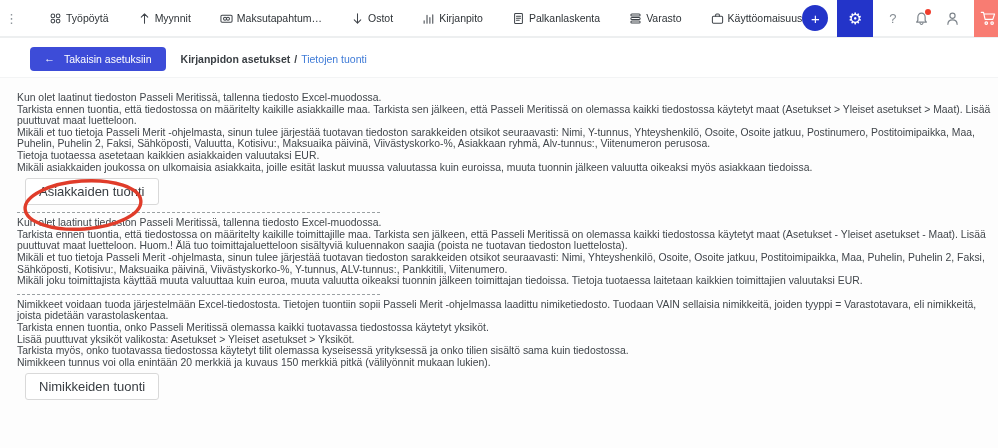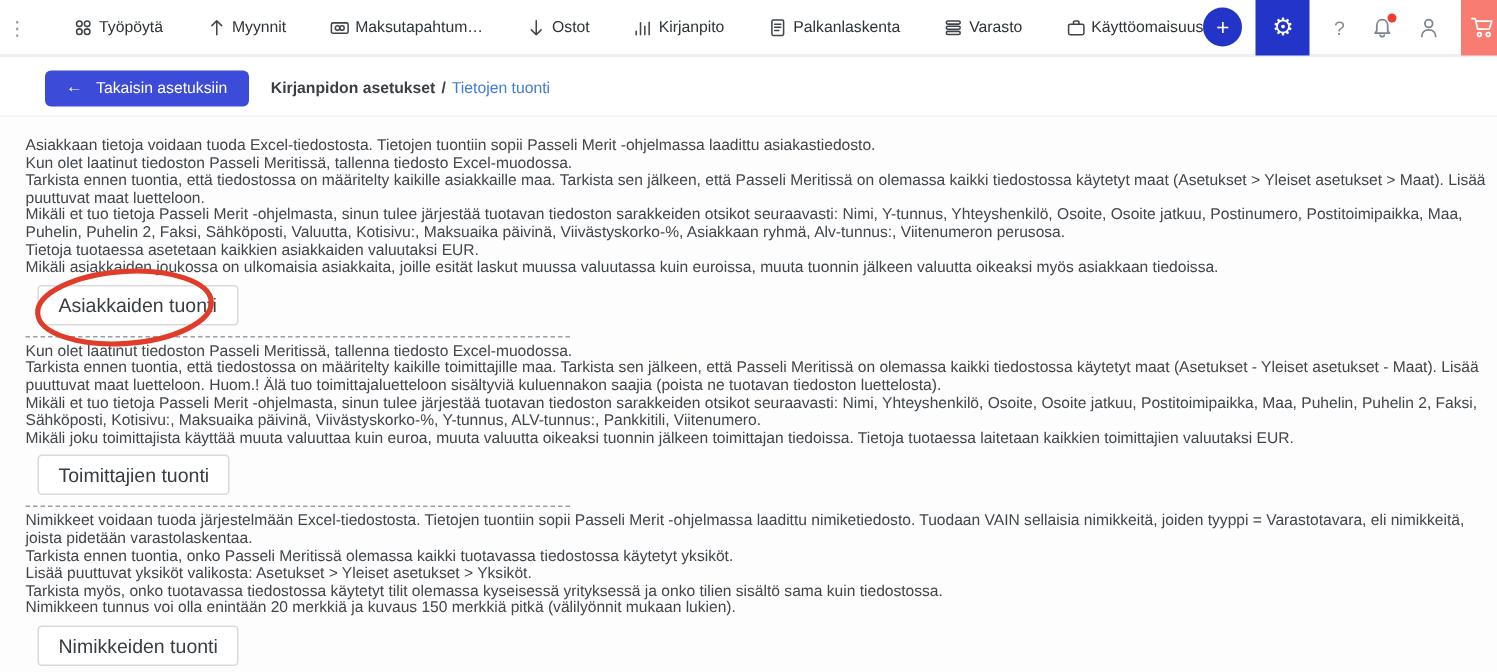--- a/index.html
+++ b/index.html
@@ -158,37 +158,35 @@
   <div class="breadcrumb">
     <span class="bc-parent">Kirjanpidon asetukset</span>
     <span class="bc-sep">/</span>
     <span class="bc-current">Tietojen tuonti</span>
   </div>
 </div>
 
 <div class="content">
 
   <div>
-    <div class="tline">Asiakkaan tietoja voidaan tuoda Excel-tiedostosta. Tietojen tuontiin sopii Passeli Merit -ohjelmassa laadittu asiakastiedosto.</div>
     <div class="tline">Kun olet laatinut tiedoston Passeli Meritissä, tallenna tiedosto Excel-muodossa.</div>
     <div class="tline">Tarkista ennen tuontia, että tiedostossa on määritelty kaikille asiakkaille maa. Tarkista sen jälkeen, että Passeli Meritissä on olemassa kaikki tiedostossa käytetyt maat (Asetukset &gt; Yleiset asetukset &gt; Maat). Lisää puuttuvat maat luetteloon.</div>
     <div class="tline">Mikäli et tuo tietoja Passeli Merit -ohjelmasta, sinun tulee järjestää tuotavan tiedoston sarakkeiden otsikot seuraavasti: Nimi, Y-tunnus, Yhteyshenkilö, Osoite, Osoite jatkuu, Postinumero, Postitoimipaikka, Maa, Puhelin, Puhelin 2, Faksi, Sähköposti, Valuutta, Kotisivu:, Maksuaika päivinä, Viivästyskorko-%, Asiakkaan ryhmä, Alv-tunnus:, Viitenumeron perusosa.</div>
     <div class="tline">Tietoja tuotaessa asetetaan kaikkien asiakkaiden valuutaksi EUR.</div>
     <div class="tline">Mikäli asiakkaiden joukossa on ulkomaisia asiakkaita, joille esität laskut muussa valuutassa kuin euroissa, muuta tuonnin jälkeen valuutta oikeaksi myös asiakkaan tiedoissa.</div>
     <button class="import-btn">Asiakkaiden tuonti</button>
   </div>
 
   <div class="divider"></div>
 
   <div>
     <div class="tline">Kun olet laatinut tiedoston Passeli Meritissä, tallenna tiedosto Excel-muodossa.</div>
     <div class="tline">Tarkista ennen tuontia, että tiedostossa on määritelty kaikille toimittajille maa. Tarkista sen jälkeen, että Passeli Meritissä on olemassa kaikki tiedostossa käytetyt maat (Asetukset - Yleiset asetukset - Maat). Lisää puuttuvat maat luetteloon. Huom.! Älä tuo toimittajaluetteloon sisältyviä kuluennakon saajia (poista ne tuotavan tiedoston luettelosta).</div>
     <div class="tline">Mikäli et tuo tietoja Passeli Merit -ohjelmasta, sinun tulee järjestää tuotavan tiedoston sarakkeiden otsikot seuraavasti: Nimi, Yhteyshenkilö, Osoite, Osoite jatkuu, Postitoimipaikka, Maa, Puhelin, Puhelin 2, Faksi, Sähköposti, Kotisivu:, Maksuaika päivinä, Viivästyskorko-%, Y-tunnus, ALV-tunnus:, Pankkitili, Viitenumero.</div>
     <div class="tline">Mikäli joku toimittajista käyttää muuta valuuttaa kuin euroa, muuta valuutta oikeaksi tuonnin jälkeen toimittajan tiedoissa. Tietoja tuotaessa laitetaan kaikkien toimittajien valuutaksi EUR.</div>
-    <button class="import-btn">Toimittajien tuonti</button>
   </div>
 
   <div class="divider"></div>
 
   <div>
     <div class="tline">Nimikkeet voidaan tuoda järjestelmään Excel-tiedostosta. Tietojen tuontiin sopii Passeli Merit -ohjelmassa laadittu nimiketiedosto. Tuodaan VAIN sellaisia nimikkeitä, joiden tyyppi = Varastotavara, eli nimikkeitä, joista pidetään varastolaskentaa.</div>
     <div class="tline">Tarkista ennen tuontia, onko Passeli Meritissä olemassa kaikki tuotavassa tiedostossa käytetyt yksiköt.</div>
     <div class="tline">Lisää puuttuvat yksiköt valikosta: Asetukset &gt; Yleiset asetukset &gt; Yksiköt.</div>
     <div class="tline">Tarkista myös, onko tuotavassa tiedostossa käytetyt tilit olemassa kyseisessä yrityksessä ja onko tilien sisältö sama kuin tiedostossa.</div>
     <div class="tline">Nimikkeen tunnus voi olla enintään 20 merkkiä ja kuvaus 150 merkkiä pitkä (välilyönnit mukaan lukien).</div>

